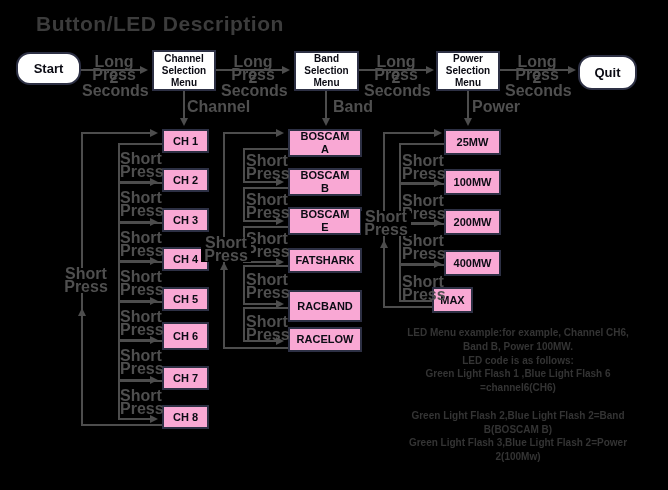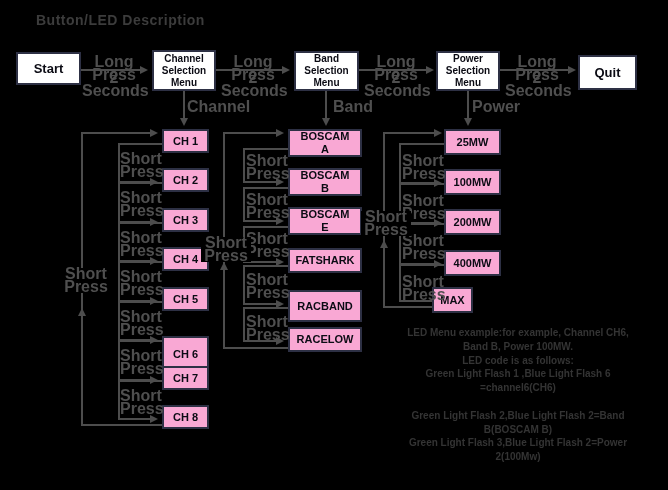--- a/index.html
+++ b/index.html
@@ -1,22 +1,22 @@
 <!DOCTYPE html>
 <html><head>
 <meta charset="utf-8">
 <style>
   html,body{margin:0;padding:0;background:#000;}
   .stage{position:relative;width:668px;height:490px;background:#000000;
          font-family:"Liberation Sans",sans-serif;font-weight:bold;overflow:hidden;}
-  .title{position:absolute;left:36px;top:12px;color:#3c3c3c;font-size:14px;letter-spacing:.5px;}
+  .title{position:absolute;left:36px;top:12px;color:#3c3c3c;font-size:21px;letter-spacing:.5px;}
   .box{position:absolute;display:flex;align-items:center;justify-content:center;text-align:center;
        border:2px solid #2d3044;box-sizing:border-box;color:#0b0b14;white-space:pre-line;}
   .menu{background:#ffffff;font-size:10px;line-height:12px;}
-  .endcap{background:#ffffff;font-size:13px;}
+  .endcap{background:#ffffff;font-size:13px;border-radius:14px;}
   .item{background:#f9a8d4;font-size:11px;line-height:13px;}
   .lbl{position:absolute;color:#4f4f4f;font-size:16px;line-height:12.5px;white-space:pre-line;}
   .ctr{text-align:center;background:#000000;padding:0 2px;}
   .note{position:absolute;left:372px;top:326px;width:292px;color:#343434;
         font-size:10px;line-height:13.8px;white-space:pre-line;text-align:center;}
   svg.wires{position:absolute;left:0;top:0;}
   svg.wires path{fill:none;stroke:#4d4d4d;stroke-width:2;}
 </style>
 </head>
 <body>
@@ -100,21 +100,21 @@
 
   <div class="lbl" style="left:187px;top:101px">Channel</div>
   <div class="lbl" style="left:333px;top:101px">Band</div>
   <div class="lbl" style="left:472px;top:101px">Power</div>
 
   <div class="box item" style="left:162px;top:129px;width:47px;height:24px">CH 1</div>
   <div class="box item" style="left:162px;top:168px;width:47px;height:24px">CH 2</div>
   <div class="box item" style="left:162px;top:208px;width:47px;height:24px">CH 3</div>
   <div class="box item" style="left:162px;top:247px;width:47px;height:24px">CH 4</div>
   <div class="box item" style="left:162px;top:287px;width:47px;height:24px">CH 5</div>
-  <div class="box item" style="left:162px;top:336px;width:47px;height:36px">CH 6</div>
+  <div class="box item" style="left:162px;top:322px;width:47px;height:28px">CH 6</div>
   <div class="box item" style="left:162px;top:366px;width:47px;height:24px">CH 7</div>
   <div class="box item" style="left:162px;top:405px;width:47px;height:24px">CH 8</div>
 
   <div class="box item" style="left:288px;top:129px;width:74px;height:28px">BOSCAM
 A</div>
   <div class="box item" style="left:288px;top:168px;width:74px;height:28px">BOSCAM
 B</div>
   <div class="box item" style="left:288px;top:207px;width:74px;height:28px">BOSCAM
 E</div>
   <div class="box item" style="left:288px;top:248px;width:74px;height:25px">FATSHARK</div>

